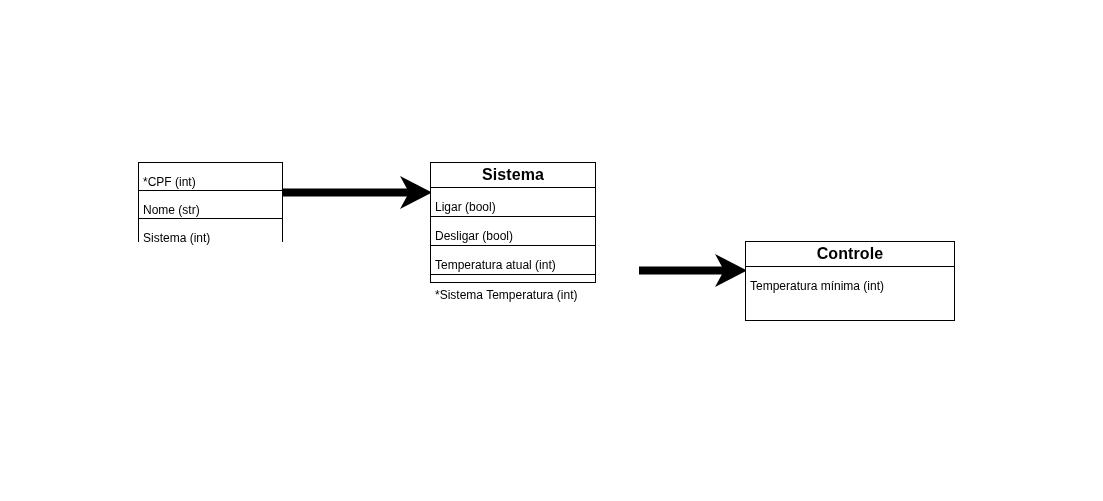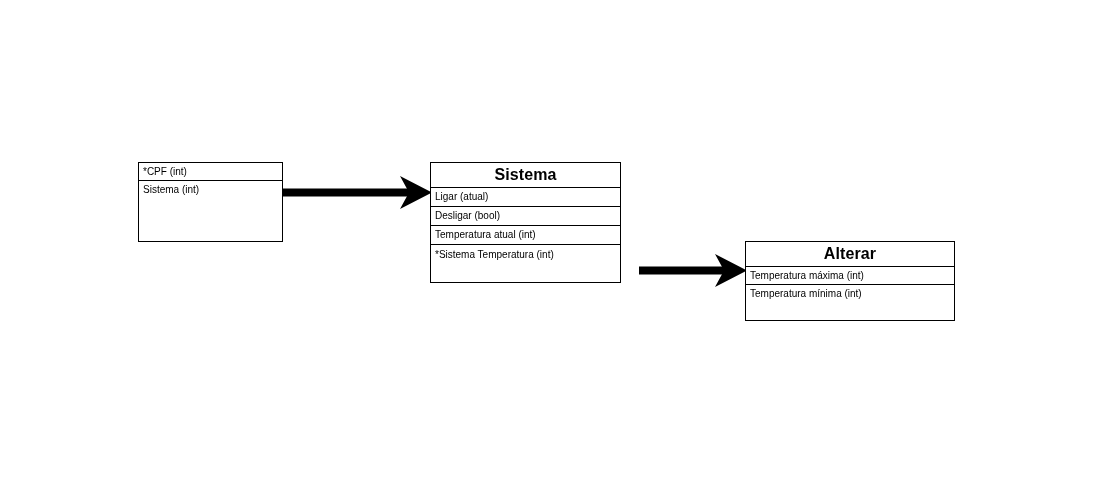--- a/index.html
+++ b/index.html
@@ -43,35 +43,36 @@
     display: block;
     width: 100%;
   }
   .class-row {
     box-sizing: border-box;
     width: 100%;
     border-bottom: 1.3px solid #000000;
     display: flex;
     align-items: center;
     padding-left: 4px;
-    font-size: 10px;
+    font-size: 12px;
     color: #000000;
     white-space: nowrap;
     line-height: 1;
     background: #ffffff;
+    margin-top: 10px;
   }
   .class-row:last-child {
     border-bottom: none;
   }
 
   
   #box-usuario       { left: 138px; top: 162px;  width: 145px; height: 80px; }
   #box-usuario .class-row   { height: 18.2px; }
 
-  #box-sistema       { left: 430px; top: 162px;  width: 191px; height: 121px; }
+  #box-sistema       { left: 430px; top: 162px;  width: 166px; height: 121px; }
   #box-sistema .class-row   { height: 19.0px; }
 
   #box-controle      { left: 745px; top: 241px;  width: 210px; height: 80px; }
   #box-controle .class-row  { height: 18.2px; }
 
   
   .arrow {
     position: absolute;
     z-index: 2;
     overflow: visible;
@@ -81,38 +82,38 @@
   .arrow svg { display: block; overflow: visible; }
 </style>
 </head>
 <body>
 
 <div id="canvas">
 
   <div class="class-box" id="box-usuario">
     <div class="class-rows">
       <div class="class-row">*CPF (int)</div>
+      <div class="class-row">Nome (str)</div>
       <div class="class-row">Sistema (int)</div>
     </div>
   </div>
 
   <div class="class-box" id="box-sistema">
     <div class="class-header">Sistema</div>
     <div class="class-rows">
-      <div class="class-row">Ligar (atual)</div>
+      <div class="class-row">Ligar (bool)</div>
       <div class="class-row">Desligar (bool)</div>
       <div class="class-row">Temperatura atual (int)</div>
       <div class="class-row">*Sistema Temperatura (int)</div>
     </div>
   </div>
 
   <div class="class-box" id="box-controle">
-    <div class="class-header">Alterar</div>
+    <div class="class-header">Controle</div>
     <div class="class-rows">
-      <div class="class-row">Temperatura máxima (int)</div>
       <div class="class-row">Temperatura mínima (int)</div>
     </div>
   </div>
 
   <div class="arrow" id="arrow-usuario-sistema">
     <svg width="152" height="34" viewBox="0 0 152 34" xmlns="http://www.w3.org/2000/svg">
       <g>
         <rect x="2" y="12.5" width="126" height="8" fill="#000000"></rect>
       </g>
       <g>

